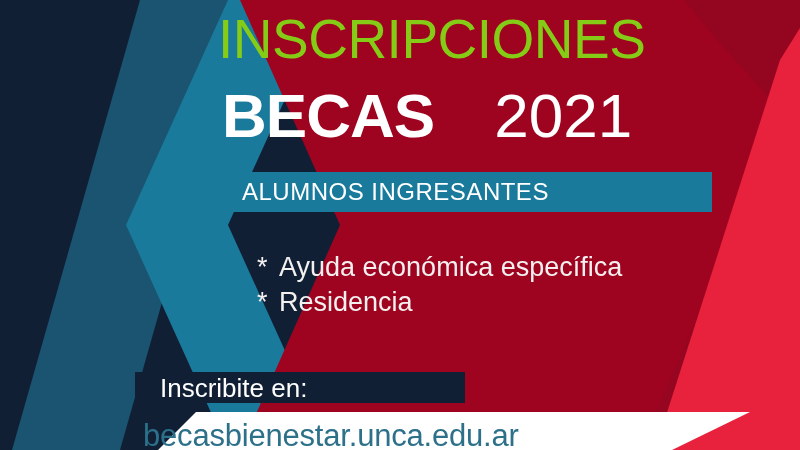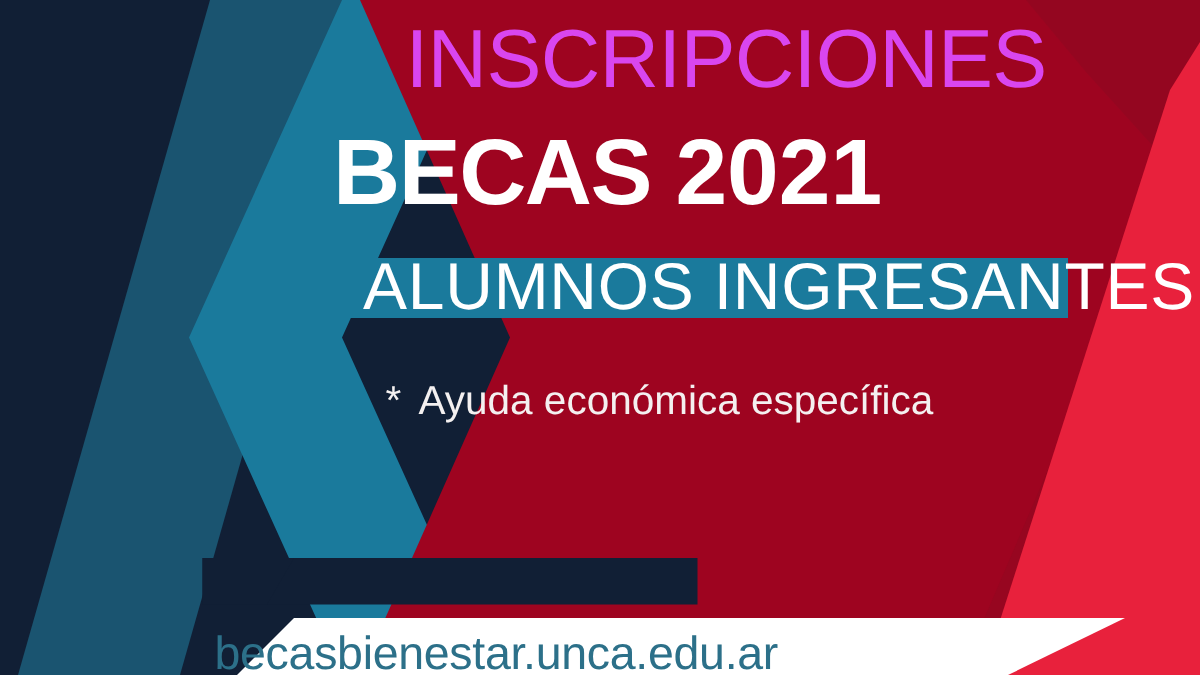--- a/index.html
+++ b/index.html
@@ -30,56 +30,56 @@
   .layer {
     position: absolute;
     left: 0; top: 0;
     width: 800px; height: 450px;
     pointer-events: none;
   }
   .layer > * { pointer-events: auto; }
 
   .title-main {
     position: absolute;
-    left: 204px;
+    left: 218px;
     top: 8px;
     width: 560px;
     font-size: 55px;
     line-height: 62px;
     font-weight: 300;
     letter-spacing: -0.5px;
-    color: #d946ef;
+    color: #84cc16;
     white-space: nowrap;
-    text-align: center;
   }
 
   .title-row2 {
     position: absolute;
     left: 222px;
     top: 82px;
     width: 560px;
     font-size: 62px;
     line-height: 68px;
     color: #ffffff;
     white-space: nowrap;
     letter-spacing: -1px;
   }
   .title-row2 .becas {
     font-weight: 700;
   }
   .title-row2 .year {
-    font-weight: 700;
+    font-weight: 400;
     letter-spacing: 0px;
+    margin-left: 44px;
   }
   .subtitle-text {
     position: absolute;
     left: 242px;
     top: 174px;
     width: 520px;
-    font-size: 44px;
+    font-size: 24px;
     line-height: 36px;
     font-weight: 400;
     color: #ffffff;
     white-space: nowrap;
     letter-spacing: 0.5px;
   }
 
   .bullets {
     position: absolute;
     left: 231px;
@@ -161,19 +161,23 @@
     <div class="title-row2">
       <span class="becas">BECAS</span><span>&nbsp;</span><span class="year">2021</span>
     </div>
 
     <div class="subtitle-text">ALUMNOS INGRESANTES</div>
 
     <ul class="bullets">
       <li>
         <span class="star">*</span><span>Ayuda económica específica</span>
       </li>
+      <li>
+        <span class="star">*</span><span>Residencia</span>
+      </li>
     </ul>
 
+    <div class="cta-text">Inscribite en:</div>
 
     <div class="url-text">becasbienestar.unca.edu.ar</div>
 
   </div>
 </div>
 
 </body></html>

